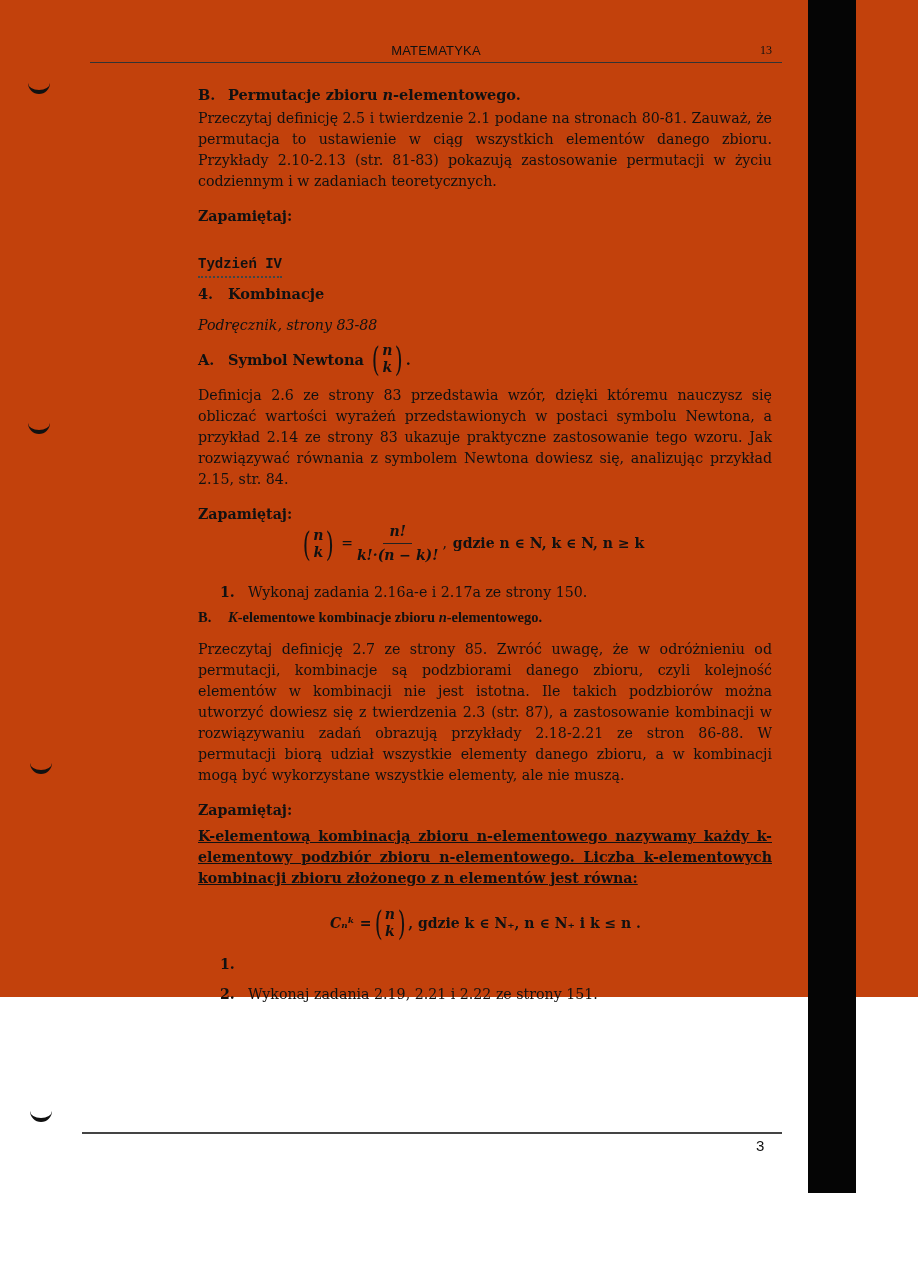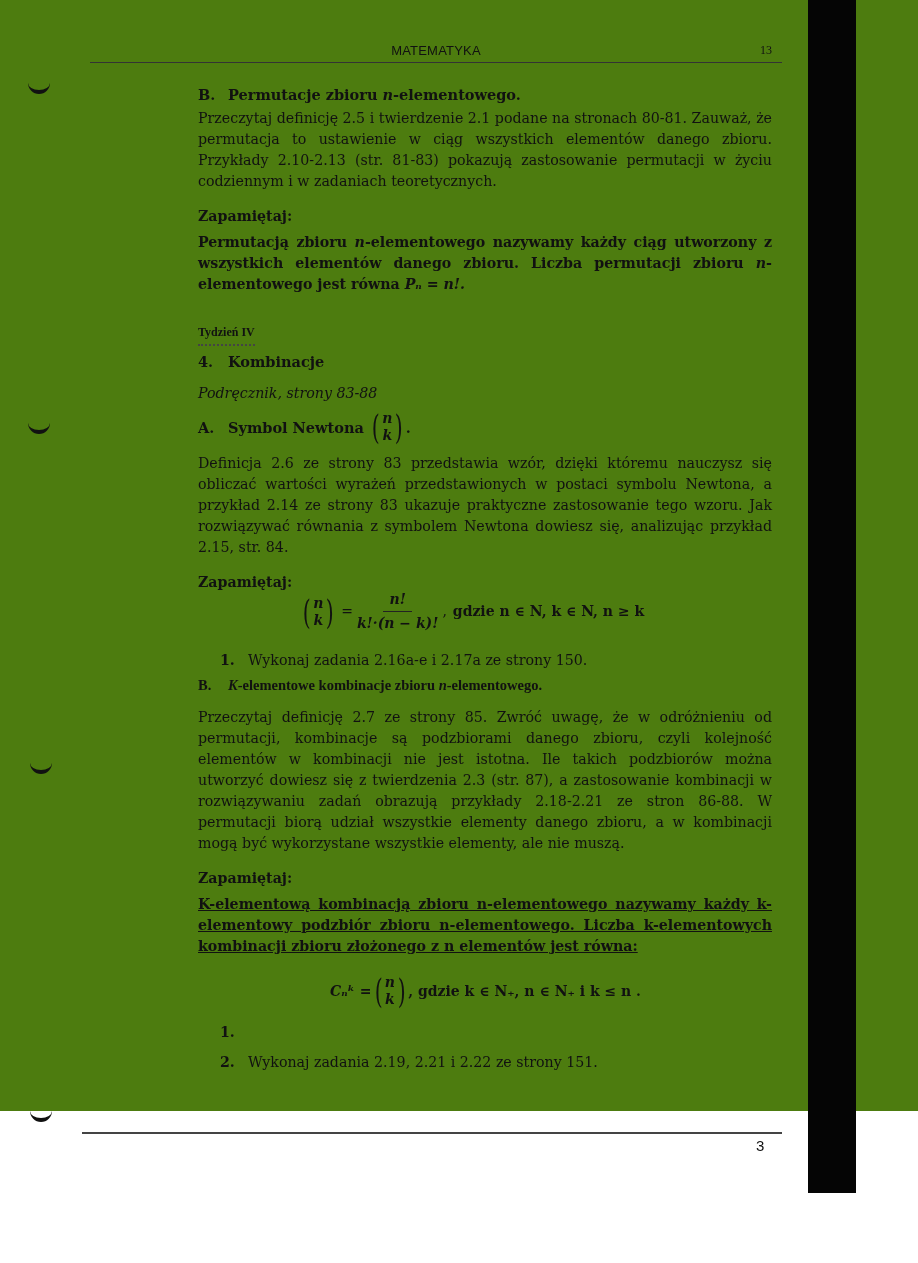--- a/index.html
+++ b/index.html
@@ -1,31 +1,31 @@
 <!DOCTYPE html>
 <html><head>
 <meta charset="utf-8">
 <style>
   html, body { margin:0; padding:0; background:#ffffff; }
   body { width:918px; height:1263px; position:relative; overflow:hidden;
          font-family:"DejaVu Serif","Liberation Serif",serif; color:#111; }
-  .page { position:absolute; left:0; top:0; width:918px; height:1111px; background:#4d7c0f; }
+  .page { position:absolute; left:0; top:0; width:918px; height:997px; background:#c2410c; }
   .black-bar { position:absolute; left:808px; top:0; width:48px; height:1193px; background:#050505; }
   .hole { position:absolute; width:22px; height:8px; border-bottom:4px solid #111; border-radius:0 0 14px 14px; }
   .header { position:absolute; left:90px; top:40px; width:692px; height:22px; border-bottom:1.5px solid #333; }
   .header .title { position:absolute; left:0; width:100%; text-align:center; top:3px;
       font-family:"Liberation Sans",sans-serif; font-size:13px; letter-spacing:0.2px; }
   .header .pnum { position:absolute; right:10px; top:3px; font-family:Liberation Serif, serif; font-size:12px; }
   .content { position:absolute; left:198px; top:84px; width:574px; font-size:14.2px; line-height:21px; }
   .content p { margin:0; text-align:justify; }
   .h-sec { font-weight:bold; font-size:14.5px; }
   .h-sec .lbl { display:inline-block; width:30px; }
   .bold { font-weight:bold; }
   .it { font-style:italic; }
-  .week { font-family:Liberation Serif, serif; font-weight:bold; font-size:12px;
+  .week { font-family:Liberation Mono, monospace; font-weight:bold; font-size:14px;
           display:inline-block; border-bottom:2px dotted #444; padding-bottom:1px; }
   .binom { display:inline-flex; align-items:center; vertical-align:middle; font-weight:bold; font-style:italic; }
   .binom .paren { font-size:34px; font-weight:normal; font-style:normal; line-height:1; transform:scaleX(0.6); }
   .binom .stack { display:inline-flex; flex-direction:column; line-height:17px; text-align:center; font-size:14px; }
   .formula { display:flex; align-items:center; font-size:14px; }
   .frac { display:inline-flex; flex-direction:column; align-items:center; font-weight:bold; font-style:italic; margin:0 4px; }
   .frac .num { border-bottom:1px solid #222; padding:0 6px 1px; }
   .frac .den { padding-top:1px; }
   .task { display:flex; margin-left:22px; }
   .task .n { width:28px; font-weight:bold; }
@@ -47,23 +47,20 @@
     <span class="pnum">13</span>
   </div>
 
   <div class="content">
 
     <div class="h-sec" style="margin-top:0;">
       <span class="lbl">B.</span><span>Permutacje zbioru </span><span class="it">n</span><span>-elementowego.</span>
     </div>
     <p style="margin-top:3px;">Przeczytaj definicję 2.5 i twierdzenie 2.1 podane na stronach 80-81. Zauważ, że permutacja to ustawienie w ciąg wszystkich elementów danego zbioru. Przykłady 2.10-2.13 (str. 81-83) pokazują zastosowanie permutacji w życiu codziennym i w zadaniach teoretycznych.</p>
     <div class="bold" style="margin-top:14px;">Zapamiętaj:</div>
-    <p class="bold" style="margin-top:5px;">
-      <span>Permutacją zbioru </span><span class="it">n</span><span>-elementowego nazywamy każdy ciąg utworzony z wszystkich elementów danego zbioru. Liczba permutacji zbioru </span><span class="it">n</span><span>-elementowego jest równa </span><span class="it">Pₙ = n!.</span>
-    </p>
 
     <div style="margin-top:26px;">
       <span class="week">Tydzień IV</span>
     </div>
 
     <div class="h-sec" style="margin-top:5px;">
       <span class="lbl">4.</span><span>Kombinacje</span>
     </div>
     <div class="it" style="margin-top:11px;">Podręcznik, strony 83-88</div>
 

